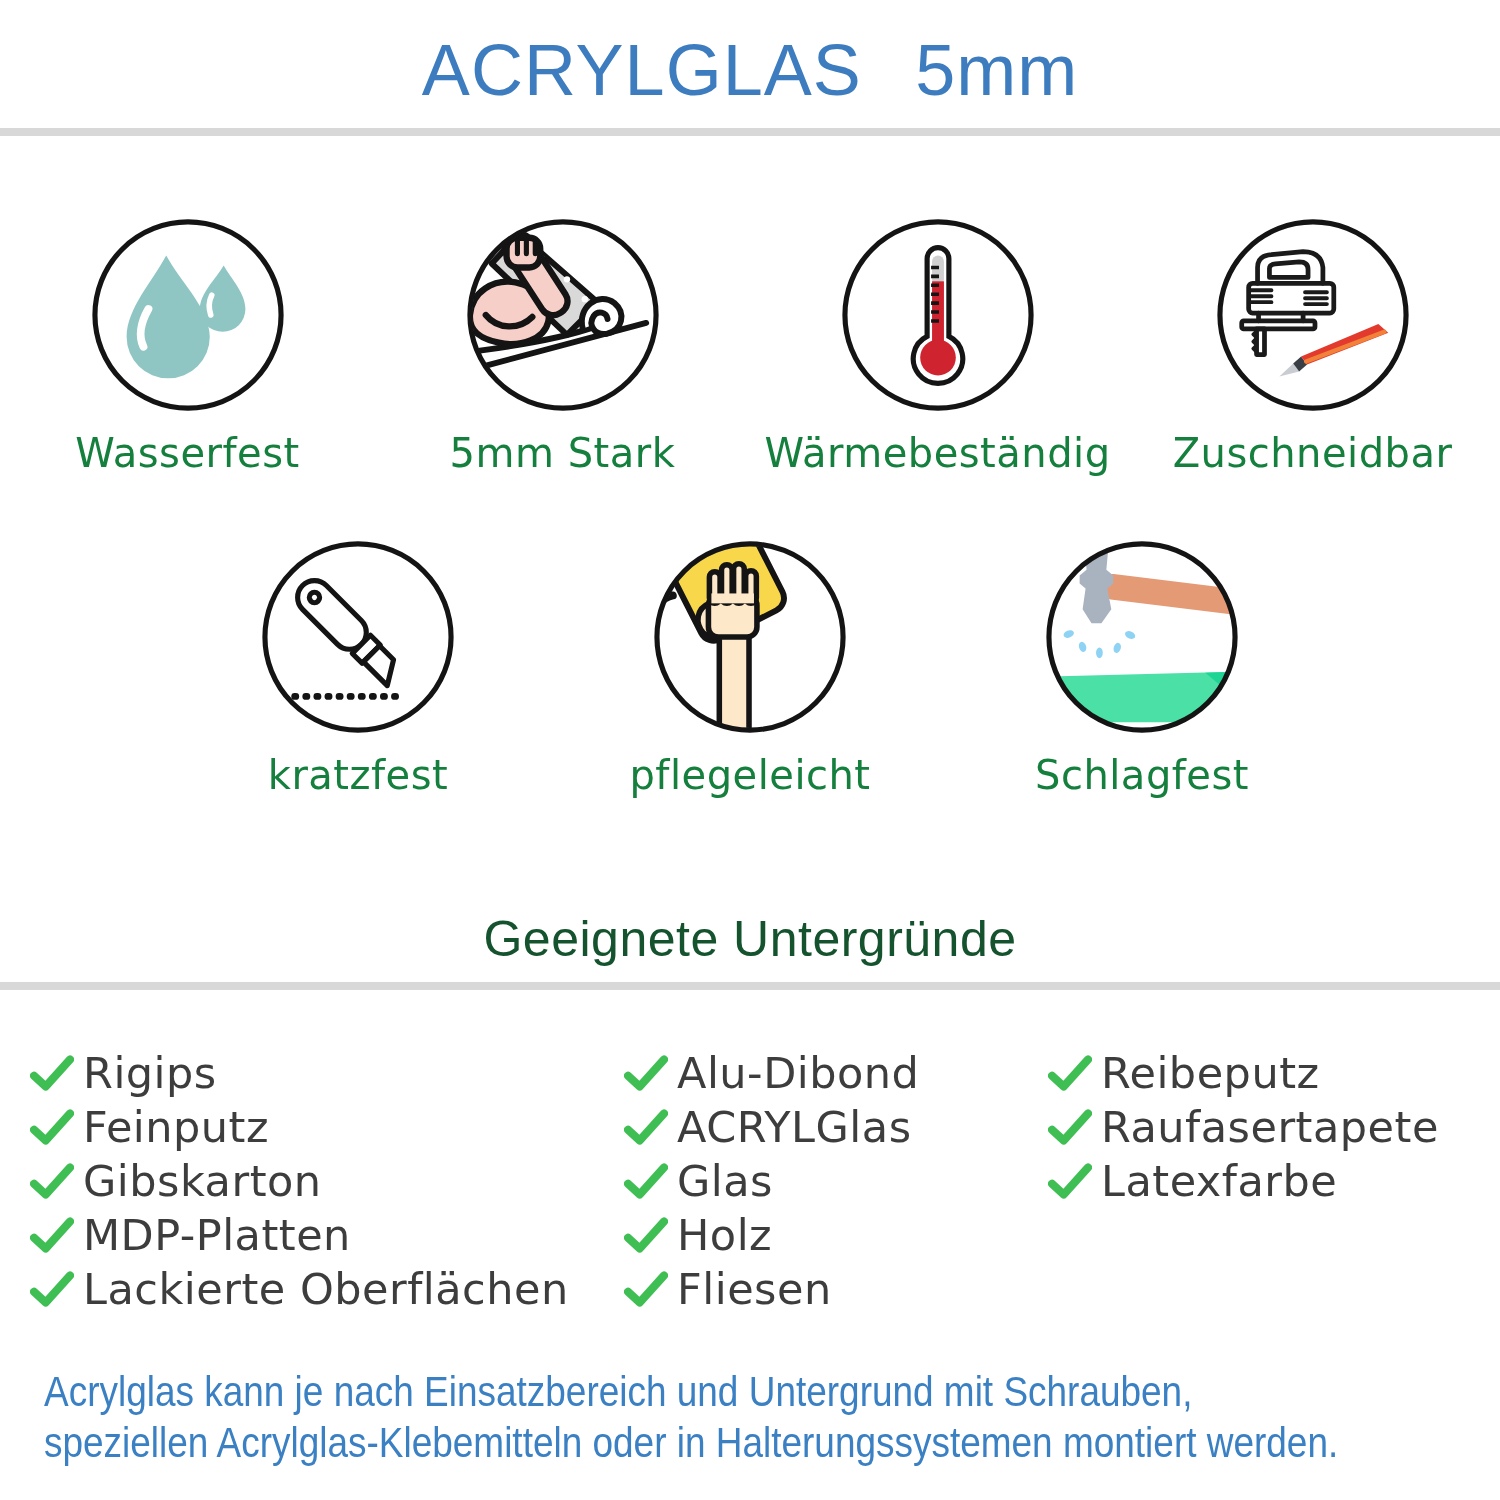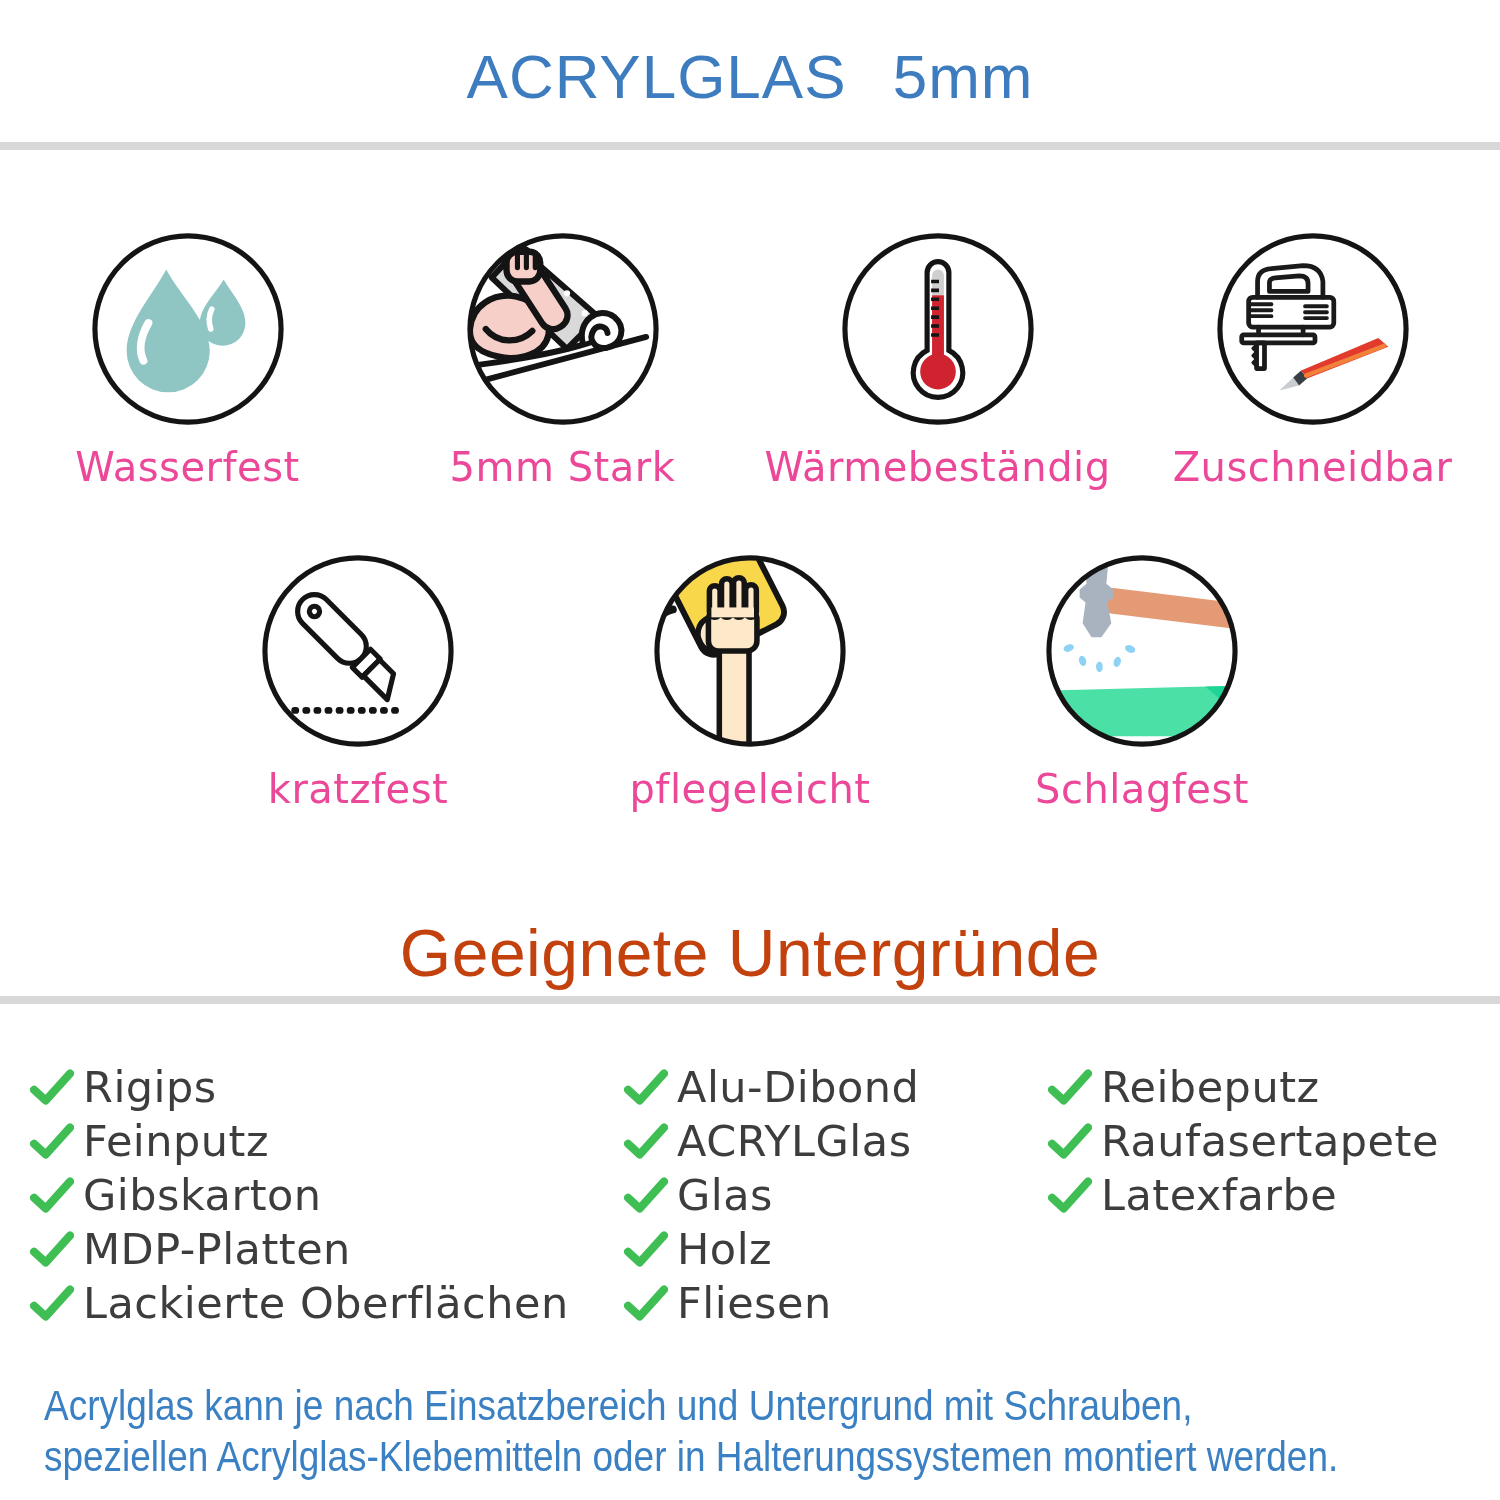--- a/index.html
+++ b/index.html
@@ -3,39 +3,39 @@
 <meta charset="utf-8">
 <style>
   html,body{margin:0;padding:0;}
   body{
     width:1500px;height:1500px;background:#ffffff;overflow:hidden;
     font-family:"Liberation Sans",sans-serif;
   }
   .page{width:1500px;height:1500px;position:relative;}
 
   .title{
-    margin:7px;height:128px;line-height:140px;text-align:center;
-    font-size:62px;font-weight:400;color:#3d7cbf;word-spacing:0.45em;letter-spacing:1px;
+    margin:0;height:128px;line-height:140px;text-align:center;
+    font-size:72px;font-weight:400;color:#3d7cbf;word-spacing:0.45em;letter-spacing:1px;
   }
   .divider{width:1500px;height:8px;background:#d8d8d8;}
 
   .features-row{display:grid;}
   .row1{grid-template-columns:repeat(4,1fr);width:1500px;margin-top:80px;}
   .row2{grid-template-columns:repeat(3,1fr);width:1160px;margin:62px auto 0;gap:16px;}
   .feature{display:flex;flex-direction:column;align-items:center;}
   .circle{width:198px;height:198px;}
   .circle svg{width:100%;height:100%;display:block;}
   .flabel{
-    margin-top:16px;font-size:40px;color:#ec4899;letter-spacing:0.5px;
+    margin-top:16px;font-size:40px;color:#15803d;letter-spacing:0.5px;
     font-family:"DejaVu Sans",sans-serif;white-space:nowrap;
   }
 
   .subtitle{
     margin:104px 0 0 0;height:74px;line-height:74px;text-align:center;
-    font-size:66px;font-weight:400;color:#c2410c;letter-spacing:0.5px;
+    font-size:50px;font-weight:400;color:#14532d;letter-spacing:0.5px;
   }
   .subtitle-divider{margin-top:6px;}
 
   .substrates{
     display:grid;grid-template-columns:594px 424px auto;
     padding-left:30px;margin-top:56px;
   }
   .substrates ul{list-style:none;margin:0;padding:0;}
   .item{display:flex;align-items:center;gap:9px;height:54px;}
   .item svg.check{width:44px;height:36px;flex:0 0 auto;}

